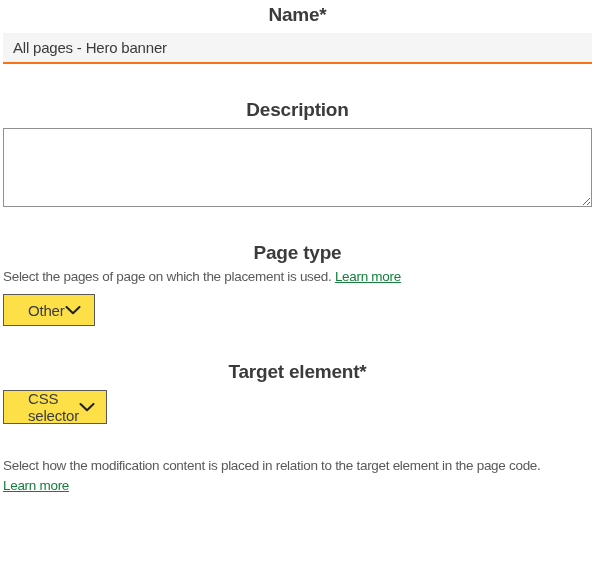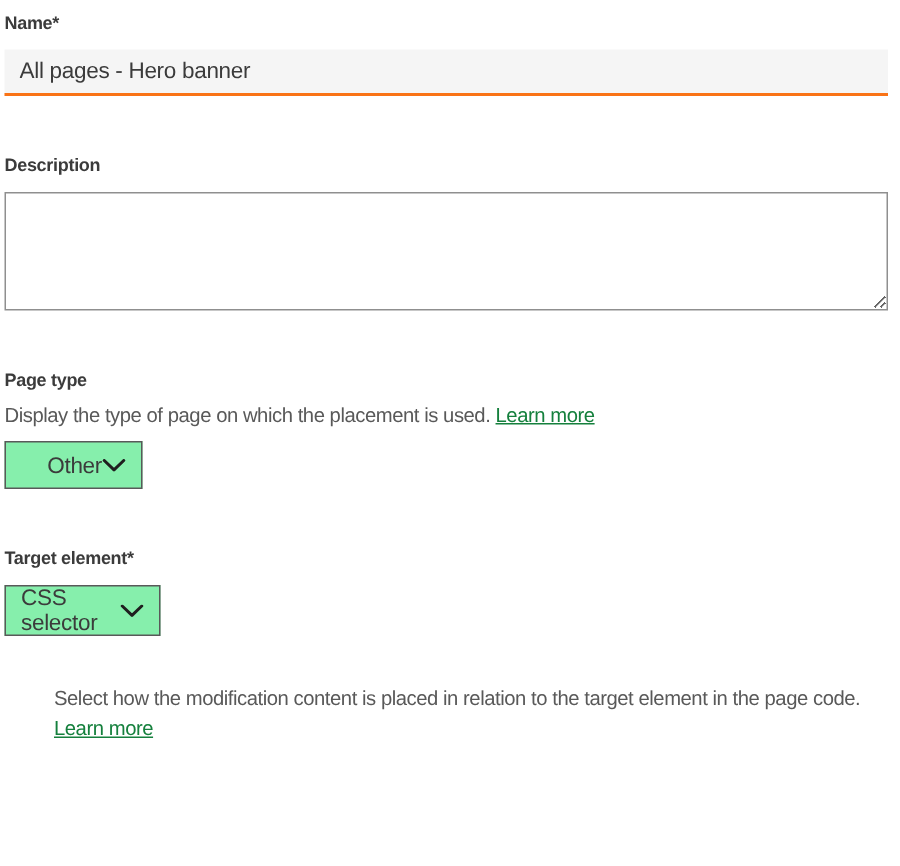--- a/index.html
+++ b/index.html
@@ -12,38 +12,39 @@
     width: 600px;
     height: 577px;
     padding: 5px 8px 0 3px;
     overflow: hidden;
   }
   .field { margin-bottom: 36px; }
   .field:last-child { margin-bottom: 0; }
 
   .field-label {
     display: block;
-    font-size: 12px;
+    font-size: 19px;
     line-height: 20px;
     font-weight: 700;
     color: #3b3b3b;
     letter-spacing: -0.2px;
     margin-bottom: 8px;
+    text-align: center;
   }
 
   .helper {
     font-size: 13.5px;
     line-height: 20px;
     letter-spacing: -0.3px;
     color: #595959;
     margin-top: -4px;
     margin-bottom: 7px;
   }
   .helper--target { max-width: 540px; margin-bottom: 12px; }
-  .helper--display { margin-bottom: 6px; margin-left: 33px; }
+  .helper--display { margin-bottom: 6px; }
   .learn-more {
     color: #15803d;
     text-decoration: underline;
     white-space: nowrap;
     cursor: pointer;
   }
 
   .text-input {
     display: block;
     width: 100%;
@@ -69,25 +70,25 @@
     padding: 6px 8px;
     font-family: "Liberation Sans", sans-serif;
     font-size: 15px;
     color: #3b3b3b;
     outline: none;
   }
 
   .select {
     display: inline-flex;
     align-items: center;
-    justify-content: flex-end;
+    justify-content: flex-start;
     height: 32px;
-    background: #86efac;
+    background: #fde047;
     border: 1px solid #595959;
-    padding: 0 10px;
+    padding: 0 24px;
     cursor: pointer;
     user-select: none;
   }
   .select-value {
     font-size: 15px;
     letter-spacing: -0.2px;
     color: #3b3b3b;
   }
   .chevron { display: inline-flex; align-items: center; }
   .chevron svg { display: block; }
@@ -117,21 +118,21 @@
   </div>
 
   <div class="field">
     <label class="field-label">Description</label>
     <textarea class="textarea" style=""></textarea>
   </div>
 
   <div class="field">
     <label class="field-label">Page type</label>
     <p class="helper">
-      <span>Display the type of page on which the placement is used.</span>
+      <span>Select the pages of page on which the placement is used.</span>
       <a class="learn-more">Learn more</a>
     </p>
     <div class="select select--sm">
       <span class="select-value">Other</span>
       <span class="chevron">
         <svg width="16" height="9" viewBox="0 0 16 9">
           <polyline points="1.5,1 8,7.2 14.5,1" fill="none" stroke="#1f1f1f" stroke-width="2" stroke-linecap="round" stroke-linejoin="round"></polyline>
         </svg>
       </span>
     </div>

